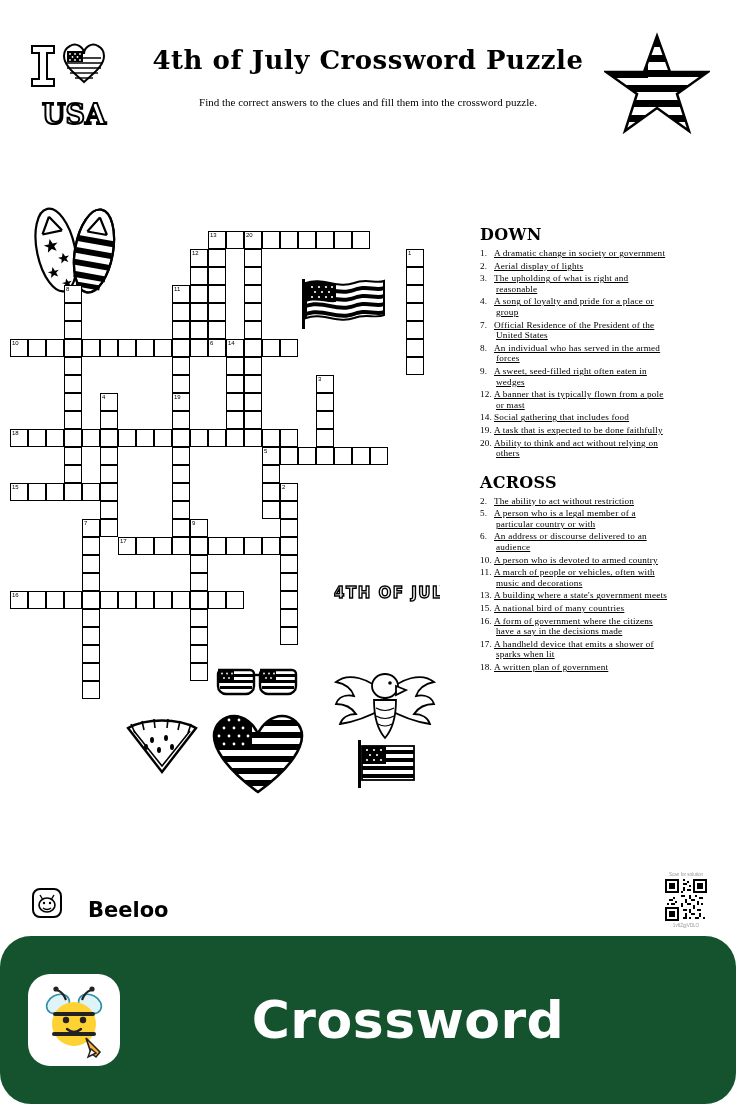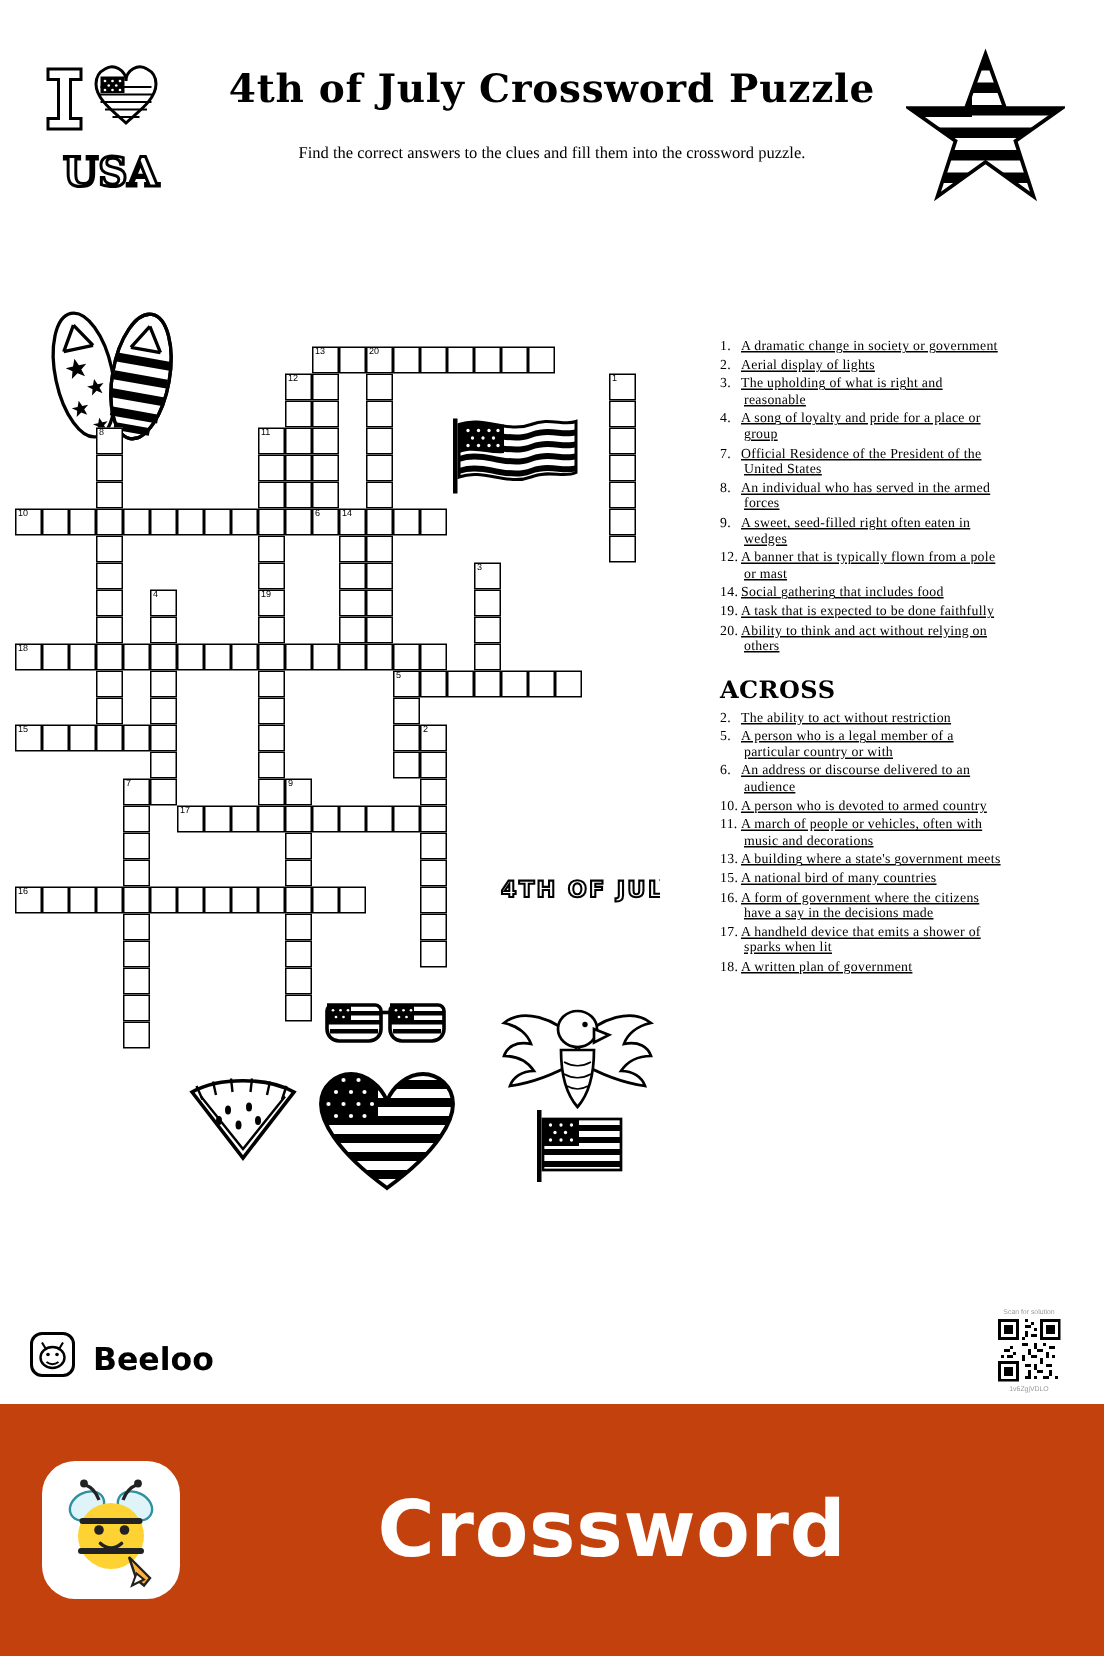--- a/index.html
+++ b/index.html
@@ -122,25 +122,25 @@
     display: inline-block;
     width: 14px;
     text-indent: 0;
     font-family: "Liberation Serif", serif;
   }
 
   
   .decor { position: absolute; }
   .brand {
     position: absolute;
-    left: 20px;
+    left: 32px;
     top: 888px;
     display: flex;
-    align-items: center;
-    gap: 12px;
+    align-items: flex-end;
+    gap: 26px;
   }
   .brand-name {
     font-family: "DejaVu Sans", sans-serif;
     font-weight: bold;
     font-size: 21px;
     color: #000;
   }
   .copyright {
     position: absolute;
     left: 0;
@@ -176,23 +176,24 @@
     margin-top: 2px;
   }
 
   
   .banner {
     position: absolute;
     left: 0;
     top: 936px;
     width: 736px;
     height: 168px;
-    background: #c2410c;
+    background: #14532d;
     display: flex;
     align-items: center;
+    border-radius: 31px;
   }
   .banner-logo {
     width: 92px;
     height: 92px;
     margin-left: 28px;
     border-radius: 22px;
     background: #ffffff;
     position: relative;
     flex: none;
   }
@@ -713,20 +714,21 @@
     <div class="cell" style="left:180px; top:450px;"></div>
 
     <div class="cell" style="left:72px;  top:468px;"></div>
     <div class="cell" style="left:180px; top:468px;"></div>
 
     <div class="cell" style="left:72px;  top:486px;"></div>
   </div>
 
   <div class="clues">
 
+    <h2 class="clue-head">DOWN</h2>
     <ul class="clue-list">
       <li class="clue"><span class="cn">1.</span><span>A dramatic change in society or government</span></li>
       <li class="clue"><span class="cn">2.</span><span>Aerial display of lights</span></li>
       <li class="clue"><span class="cn">3.</span><span>The upholding of what is right and reasonable</span></li>
       <li class="clue"><span class="cn">4.</span><span>A song of loyalty and pride for a place or group</span></li>
       <li class="clue"><span class="cn">7.</span><span>Official Residence of the President of the United States</span></li>
       <li class="clue"><span class="cn">8.</span><span>An individual who has served in the armed forces</span></li>
       <li class="clue"><span class="cn">9.</span><span>A sweet, seed-filled right often eaten in wedges</span></li>
       <li class="clue"><span class="cn">12.</span><span>A banner that is typically flown from a pole or mast</span></li>
       <li class="clue"><span class="cn">14.</span><span>Social gathering that includes food</span></li>

